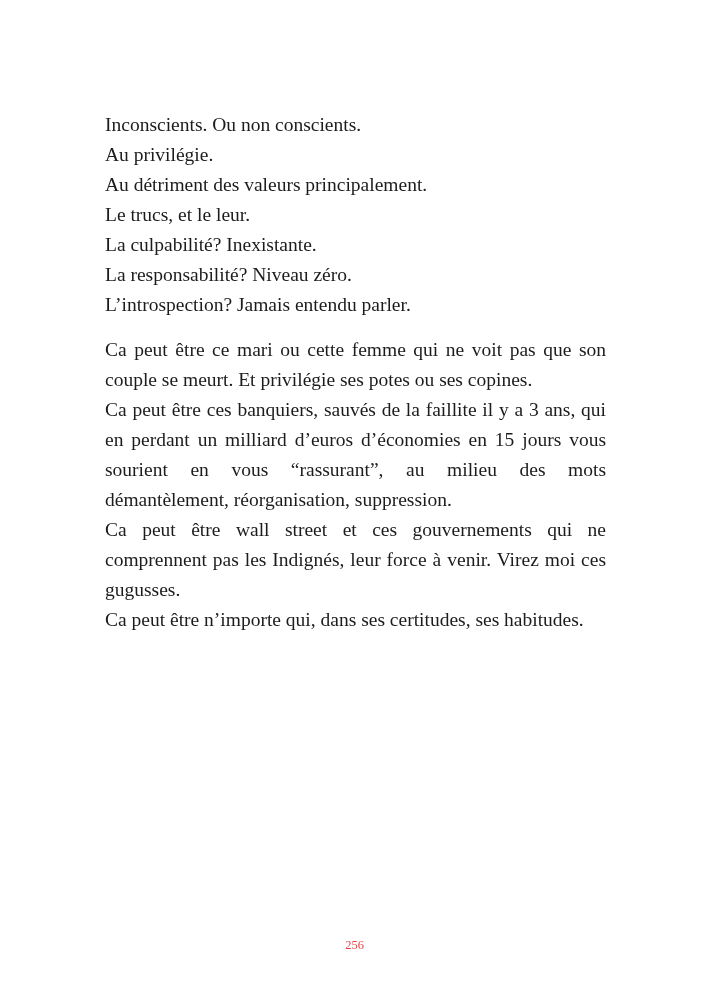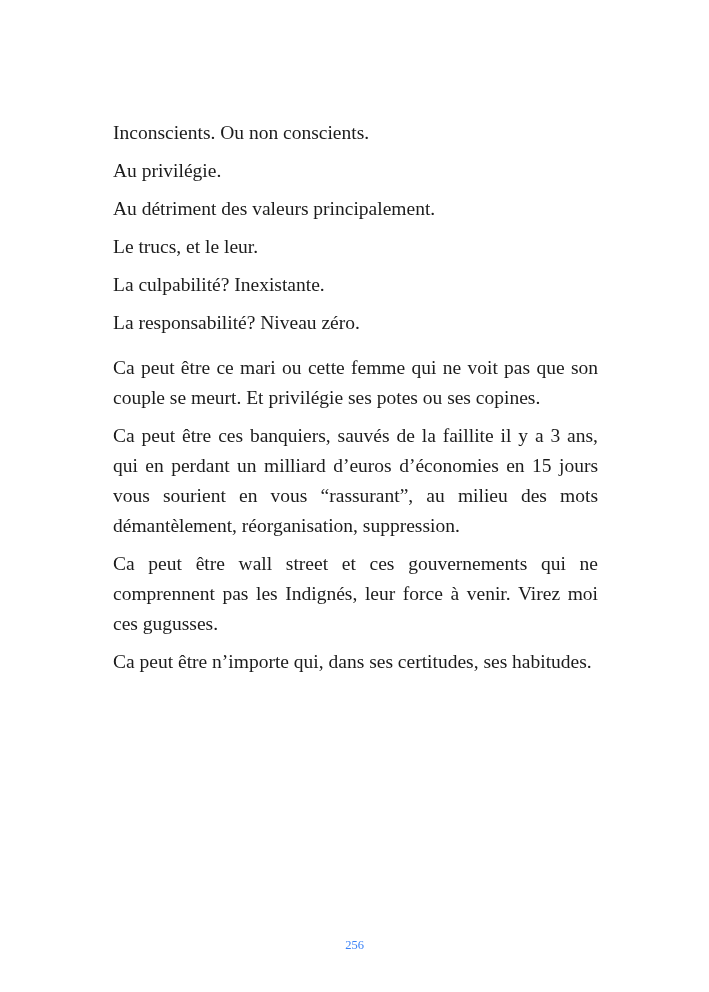--- a/index.html
+++ b/index.html
@@ -22,50 +22,51 @@
   .content {
     position: absolute;
     left: 105px;
     top: 110px;
     width: 501px;
     font-size: 19.5px;
     line-height: 30px;
     text-align: justify;
   }
   .content p {
-    margin: 8px;
+    margin: 0;
     padding: 0;
   }
   .block2 {
     margin-top: 15px;
   }
   .page-number {
     position: absolute;
     left: 0;
     right: 0;
     top: 938px;
     text-align: center;
     font-size: 12.5px;
-    color: #3b82f6;
+    color: #ef4444;
   }
 </style>
 </head>
 <body>
 
 <div class="page">
 
   <div class="content">
 
     <div class="block1">
       <p>Inconscients. Ou non conscients.</p>
       <p>Au privilégie.</p>
       <p>Au détriment des valeurs principalement.</p>
       <p>Le trucs, et le leur.</p>
       <p>La culpabilité? Inexistante.</p>
       <p>La responsabilité? Niveau zéro.</p>
+      <p>L’introspection? Jamais entendu parler.</p>
     </div>
 
     <div class="block2">
       <p>Ca peut être ce mari ou cette femme qui ne voit pas que son couple se meurt. Et privilégie ses potes ou ses copines.</p>
       <p>Ca peut être ces banquiers, sauvés de la faillite il y a 3 ans, qui en perdant un milliard d’euros d’économies en 15 jours vous sourient en vous “rassurant”, au milieu des mots démantèlement, réorganisation, suppression.</p>
       <p>Ca peut être wall street et ces gouvernements qui ne comprennent pas les Indignés, leur force à venir. Virez moi ces gugusses.</p>
       <p>Ca peut être n’importe qui, dans ses certitudes, ses habitudes.</p>
     </div>
 
   </div>

